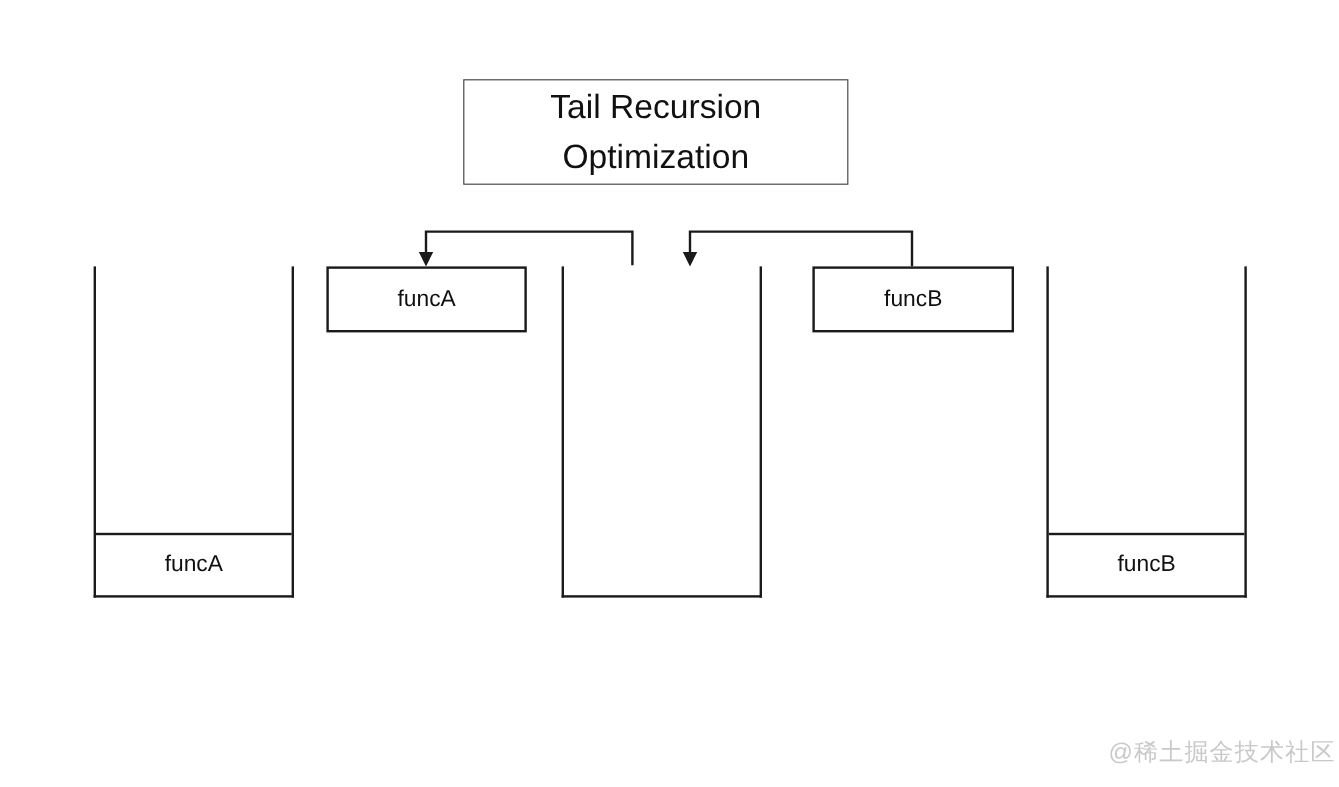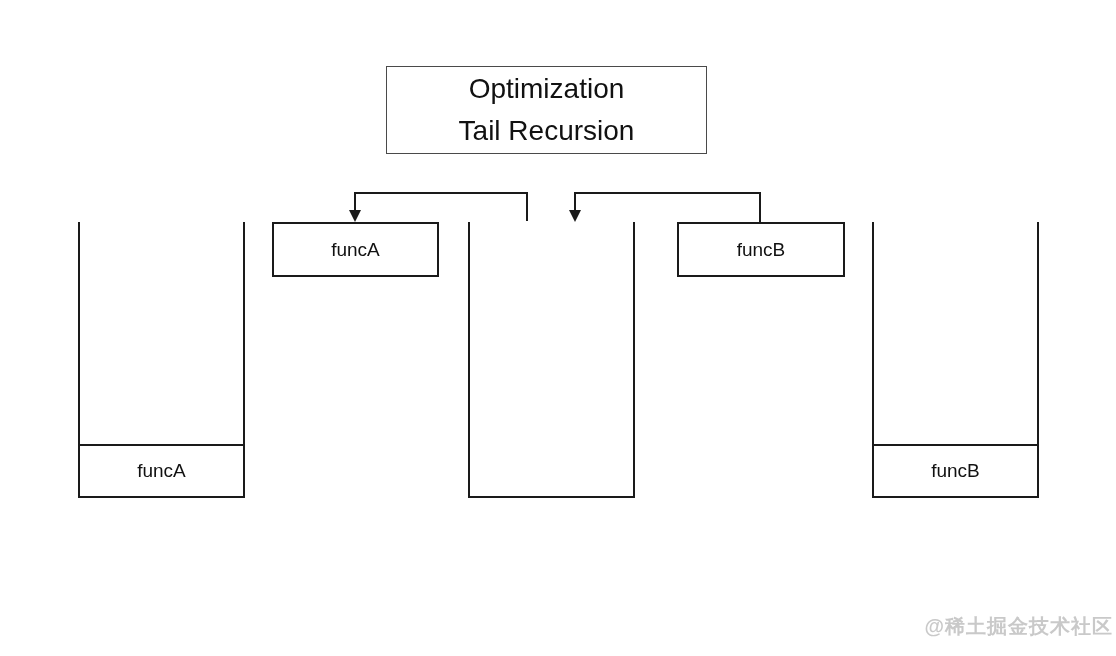--- a/index.html
+++ b/index.html
@@ -64,31 +64,30 @@
     display: flex; align-items: center; justify-content: center;
     font-size: 30px;
     white-space: nowrap;
   }
 
   .watermark {
     right: 3px; top: 613px;
     font-size: 20px;
     letter-spacing: 1px;
     color: #c9c9c9;
-    font-weight: bold;
   }
 </style>
 </head>
 <body>
 
 <div class="canvas">
 
   <div class="abs title-box">
+    <div>Tail Recursion</div>
     <div>Optimization</div>
-    <div>Tail Recursion</div>
   </div>
 
   <svg class="abs arrows-layer" viewBox="0 0 1116 656" width="1116" height="656" fill="none" stroke="#1a1a1a" stroke-width="2">
     <g>
       <path d="M527 221 L527 193 L355 193 L355 211"></path>
       <polygon points="355,222 349,210 361,210" fill="#1a1a1a" stroke="none"></polygon>
     </g>
     <g>
       <path d="M760 224 L760 193 L575 193 L575 211"></path>
       <polygon points="575,222 569,210 581,210" fill="#1a1a1a" stroke="none"></polygon>

